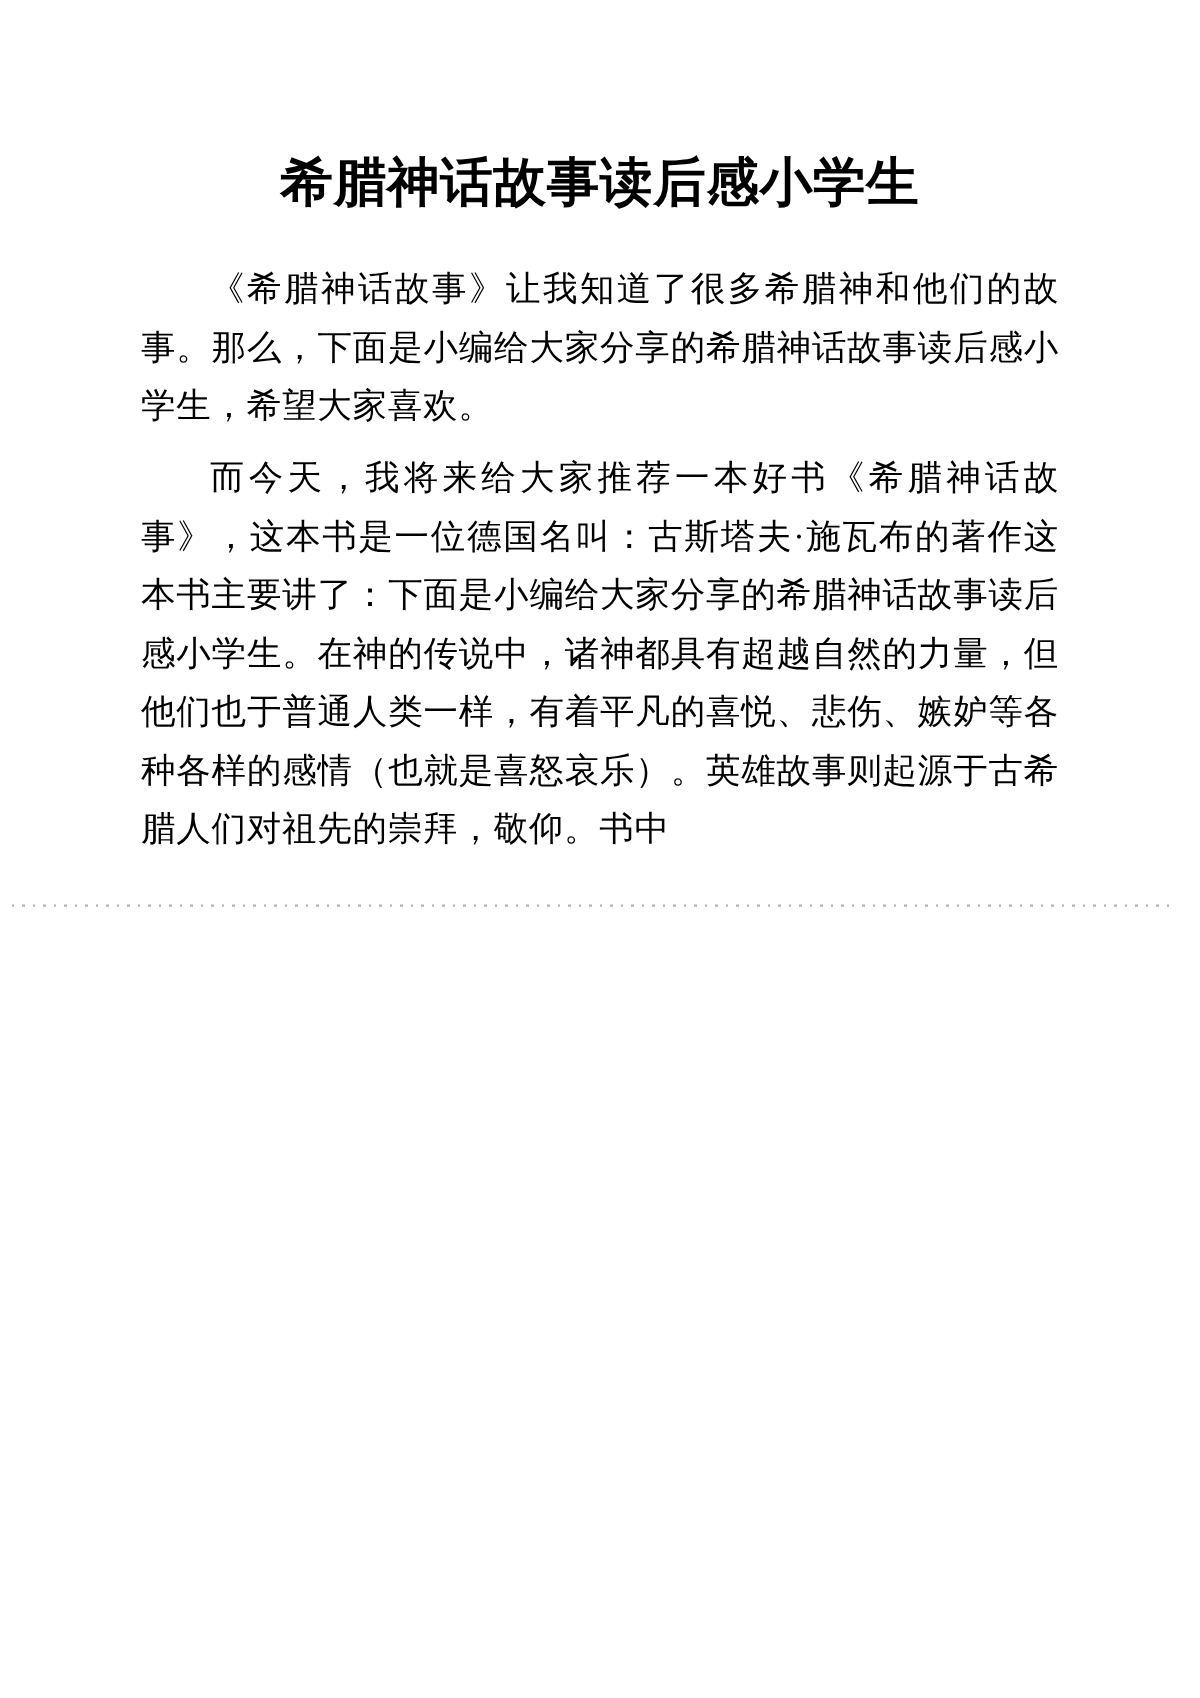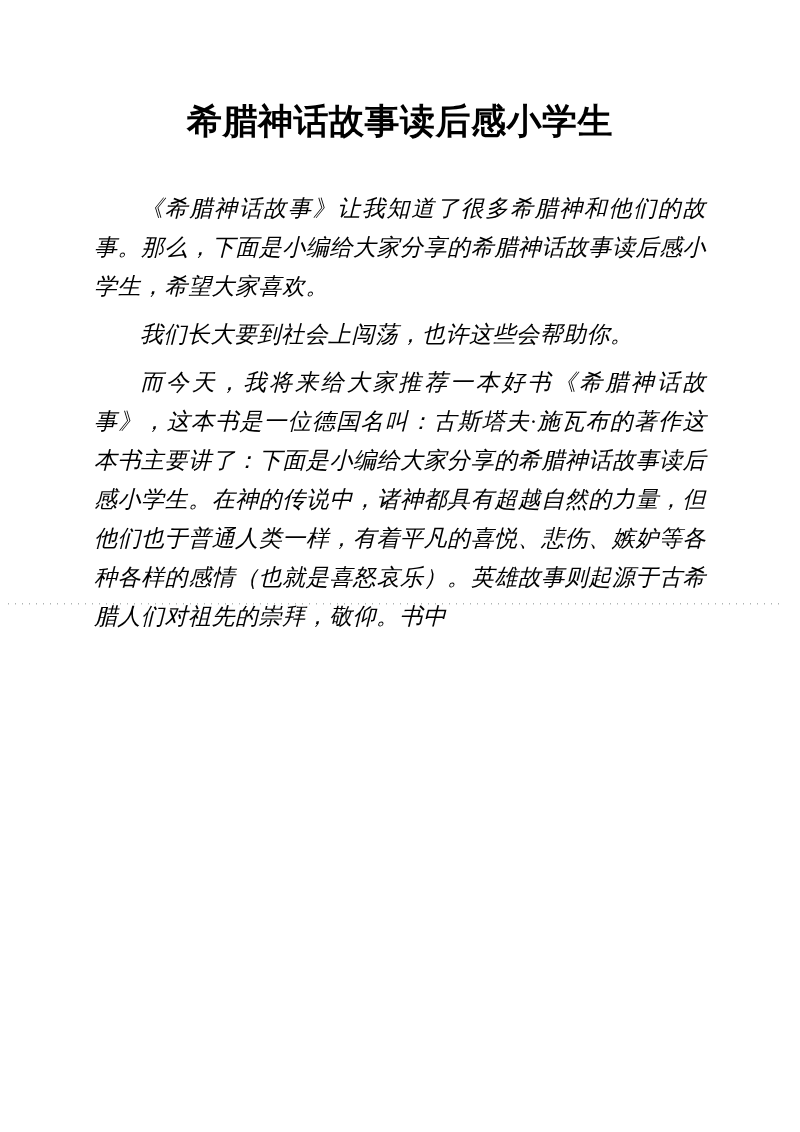--- a/index.html
+++ b/index.html
@@ -29,22 +29,21 @@
     font-size: 35px;
     line-height: 50px;
     font-weight: bold;
     letter-spacing: 0.5px;
     position: relative;
     z-index: 1;
   }
   .doc-body {
     position: relative;
     z-index: 1;
-    margin: 42px 94px 0 94px;
-    font-style: italic;
+    margin: 26px 94px 0 94px;
   }
   .doc-body p {
     margin: 0 0 9px 0;
     font-size: 23px;
     line-height: 39px;
     letter-spacing: 0.5px;
     text-align: justify;
     text-justify: inter-ideograph;
     text-indent: 2em;
     word-break: break-all;
@@ -69,17 +68,16 @@
 <body>
 
 <div class="page">
 
   <div class="page-break-line"></div>
 
   <h1 class="doc-title">希腊神话故事读后感小学生</h1>
 
   <div class="doc-body">
     <p>《希腊神话故事》让我知道了很多希腊神和他们的故事。那么，下面是小编给大家分享的希腊神话故事读后感小学生，希望大家喜欢。</p>
-    <p>我们长大要到社会上闯荡，也许这些会帮助你。</p>
     <p>而今天，我将来给大家推荐一本好书《希腊神话故事》，这本书是一位德国名叫：古斯塔夫·施瓦布的著作这本书主要讲了：下面是小编给大家分享的希腊神话故事读后感小学生。在神的传说中，诸神都具有超越自然的力量，但他们也于普通人类一样，有着平凡的喜悦、悲伤、嫉妒等各种各样的感情（也就是喜怒哀乐）。英雄故事则起源于古希腊人们对祖先的崇拜，敬仰。书中</p>
   </div>
 
 </div>
 
 </body></html>

